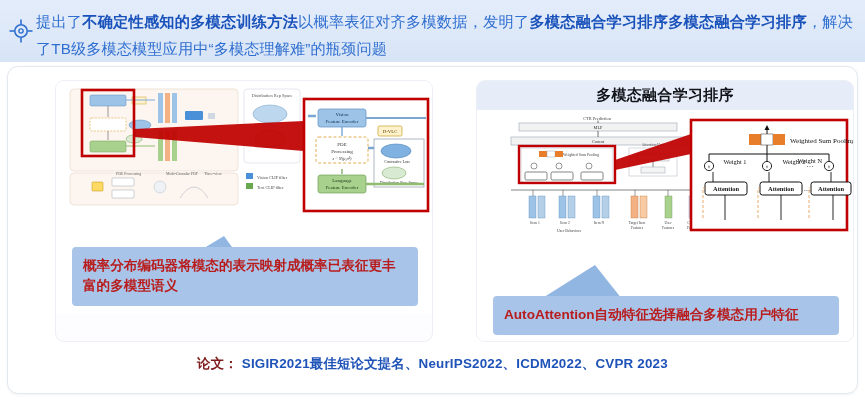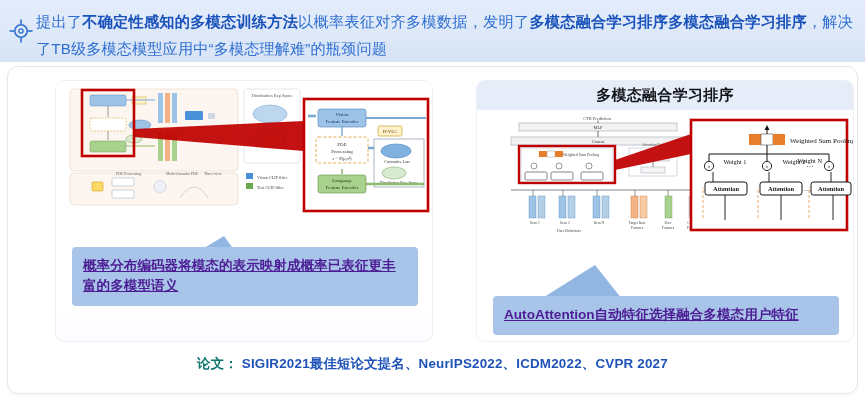--- a/index.html
+++ b/index.html
@@ -100,22 +100,21 @@
   .caption {
     position: absolute;
     left: 16px; bottom: 8px;
     width: 346px;
     background: #a8c4e8;
     border-radius: 4px;
     padding: 9px 11px 10px 11px;
     font-size: 13.6px;
     font-weight: 700;
     line-height: 20px;
-    color: #4c1d95;
-    text-decoration: underline;
+    color: #b91c1c;
   }
 
   
   .diagram {
     position: absolute;
     left: 0; top: 0;
     width: 378px; height: 160px;
   }
   .diagram svg { display: block; }
 
@@ -123,21 +122,21 @@
   .footer {
     position: absolute;
     left: 0; top: 355px;
     width: 865px;
     text-align: center;
     font-size: 13.4px;
     font-weight: 700;
     color: #1f53b8;
     letter-spacing: .2px;
   }
-  .footer .lbl { color: #0f766e; }
+  .footer .lbl { color: #7f1d1d; }
 </style>
 </head>
 <body>
 
 <div class="page">
 
   <div class="header">
     <span class="header-icon">
       <svg width="26" height="26" viewBox="0 0 26 26">
         <circle cx="13" cy="13" r="6.2" fill="none" stroke="#2f6fd0" stroke-width="1.6"></circle>
@@ -374,16 +373,16 @@
         </div>
 
         <div class="caption">AutoAttention自动特征选择融合多模态用户特征</div>
       </div>
     </div>
 
   </div>
 
   <div class="footer">
     <span class="lbl">论文：</span>
-    <span>SIGIR2021最佳短论文提名、NeurIPS2022、ICDM2022、CVPR 2027</span>
+    <span>SIGIR2021最佳短论文提名、NeurIPS2022、ICDM2022、CVPR 2023</span>
   </div>
 
 </div>
 
 </body></html>

